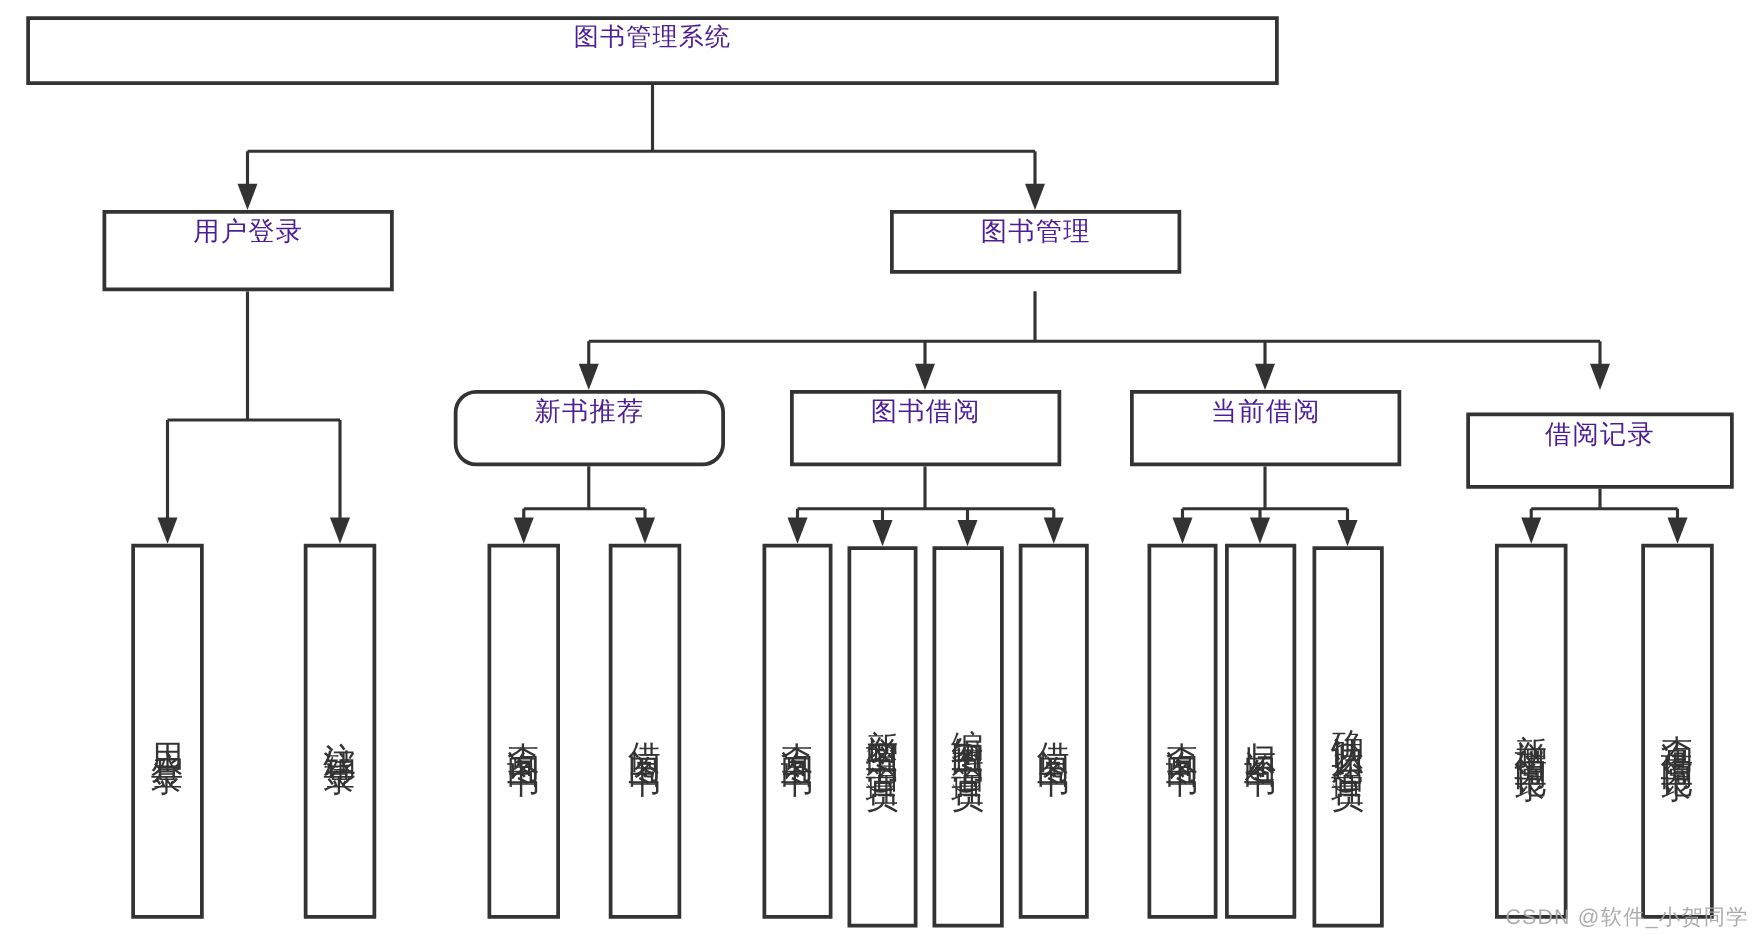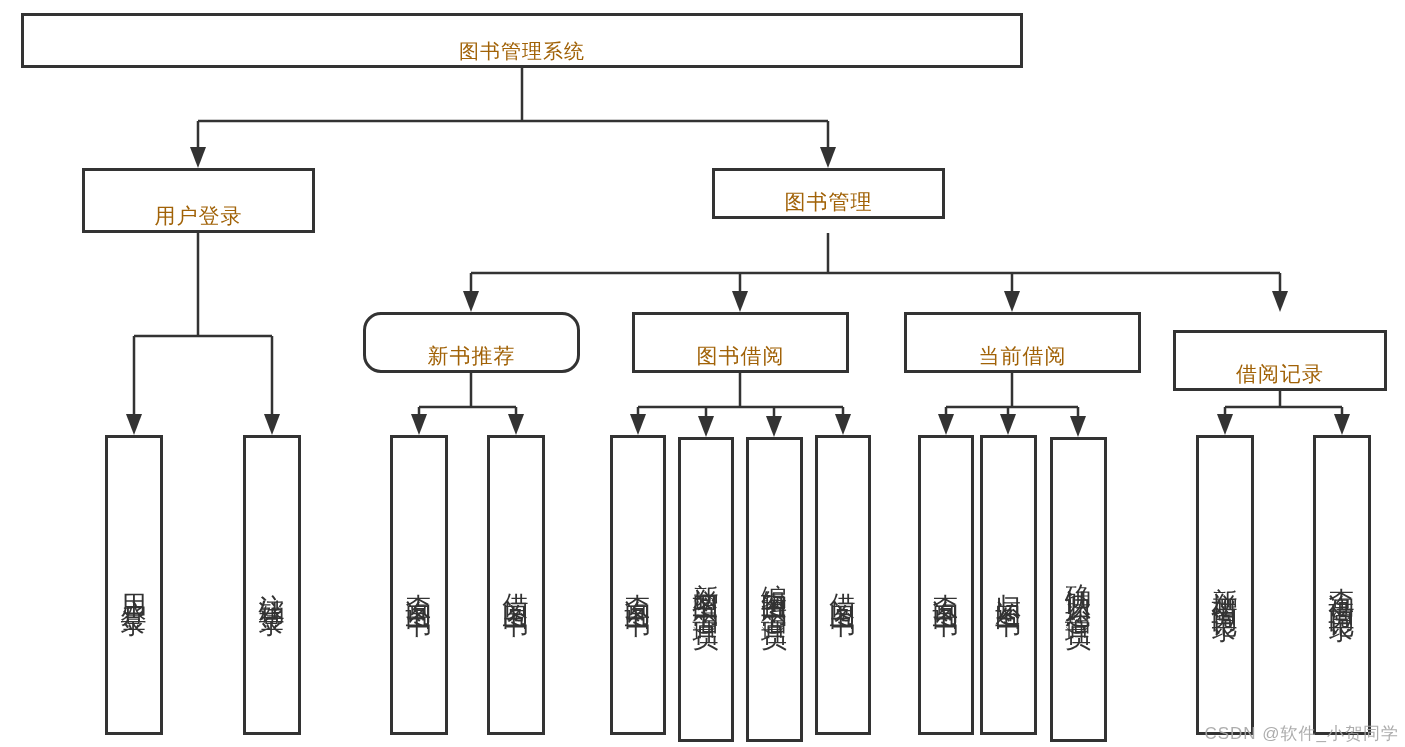--- a/index.html
+++ b/index.html
@@ -10,24 +10,24 @@
     font-family:"Liberation Sans","DejaVu Sans",sans-serif;
     color:#333333;
     overflow:hidden;
   }
   svg.connectors{position:absolute;left:0;top:0;pointer-events:none;}
   .node{
     position:absolute;
     box-sizing:border-box;
     border:3px solid #333333;
     background:#ffffff;
-    display:flex;align-items:flex-end;justify-content:center;
+    display:flex;align-items:flex-start;justify-content:center;
     font-size:21px;
     letter-spacing:1px;
-    color:#a16207;
+    color:#4c1d95;
     white-space:nowrap;
   }
   .node.root{font-size:20px;}
   .leaf{
     position:absolute;
     box-sizing:border-box;
     border:3px solid #333333;
     background:#ffffff;
     display:flex;align-items:center;justify-content:center;
   }
@@ -105,21 +105,21 @@
   <div class="node" style="left:712px;top:168px;width:233px;height:51px;">
     <span>图书管理</span>
   </div>
 
   <div class="node" style="left:363px;top:312px;width:217px;height:61px;border-radius:18px;">
     <span>新书推荐</span>
   </div>
   <div class="node" style="left:632px;top:312px;width:217px;height:61px;">
     <span>图书借阅</span>
   </div>
-  <div class="node" style="left:904px;top:312px;width:237px;height:61px;">
+  <div class="node" style="left:904px;top:312px;width:217px;height:61px;">
     <span>当前借阅</span>
   </div>
   <div class="node" style="left:1173px;top:312px;width:214px;height:61px;margin-top:18px;">
     <span>借阅记录</span>
   </div>
 
   <div class="leaf" style="left:105px;top:435px;width:58px;height:300px;">
     <span class="v-text">用户登录</span>
   </div>
   <div class="leaf" style="left:243px;top:435px;width:58px;height:300px;">

